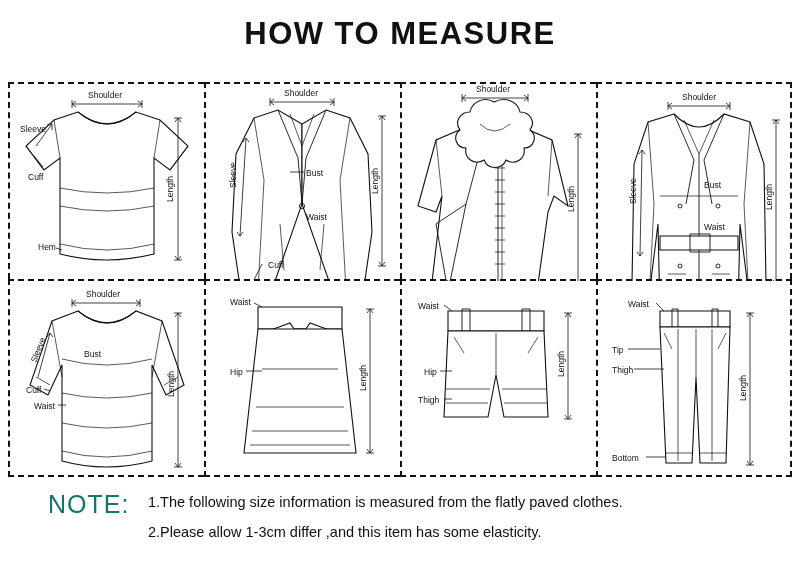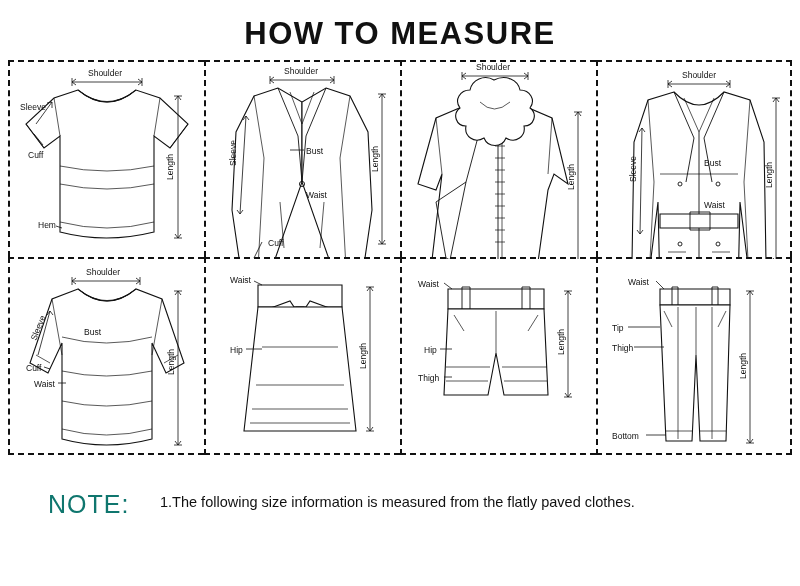--- a/index.html
+++ b/index.html
@@ -26,21 +26,21 @@
     left: 0;
     width: 800px;
     text-align: center;
     font-size: 31px;
     font-weight: bold;
     letter-spacing: 1.5px;
     color: #111111;
   }
   .grid {
     position: absolute;
-    top: 60px;
+    top: 82px;
     left: 8px;
     width: 784px;
     height: 395px;
   }
   .cell {
     position: absolute;
     box-sizing: border-box;
     border-top: 2px dashed #111;
     border-left: 2px dashed #111;
   }
@@ -66,21 +66,21 @@
   .note-word {
     position: absolute;
     left: 48px;
     top: 10px;
     font-size: 25px;
     letter-spacing: 1px;
     color: #0f766e;
   }
   .note-lines {
     position: absolute;
-    left: 160px;
+    left: 148px;
     top: 14px;
     width: 630px;
   }
   .note-line {
     font-size: 14.5px;
     color: #111;
     margin-bottom: 14px;
     white-space: nowrap;
   }
   .garment {
@@ -425,16 +425,17 @@
         <text class="lbl-rot" x="148" y="120" transform="rotate(-90 148 120)">Length</text>
       </svg>
     </div>
 
   </div>
 
   <div class="note">
     <div class="note-word">NOTE:</div>
     <div class="note-lines">
       <div class="note-line">1.The following size information is measured from the flatly paved clothes.</div>
+      <div class="note-line">2.Please allow 1-3cm differ ,and this item has some elasticity.</div>
     </div>
   </div>
 
 </div>
 
 </body></html>

